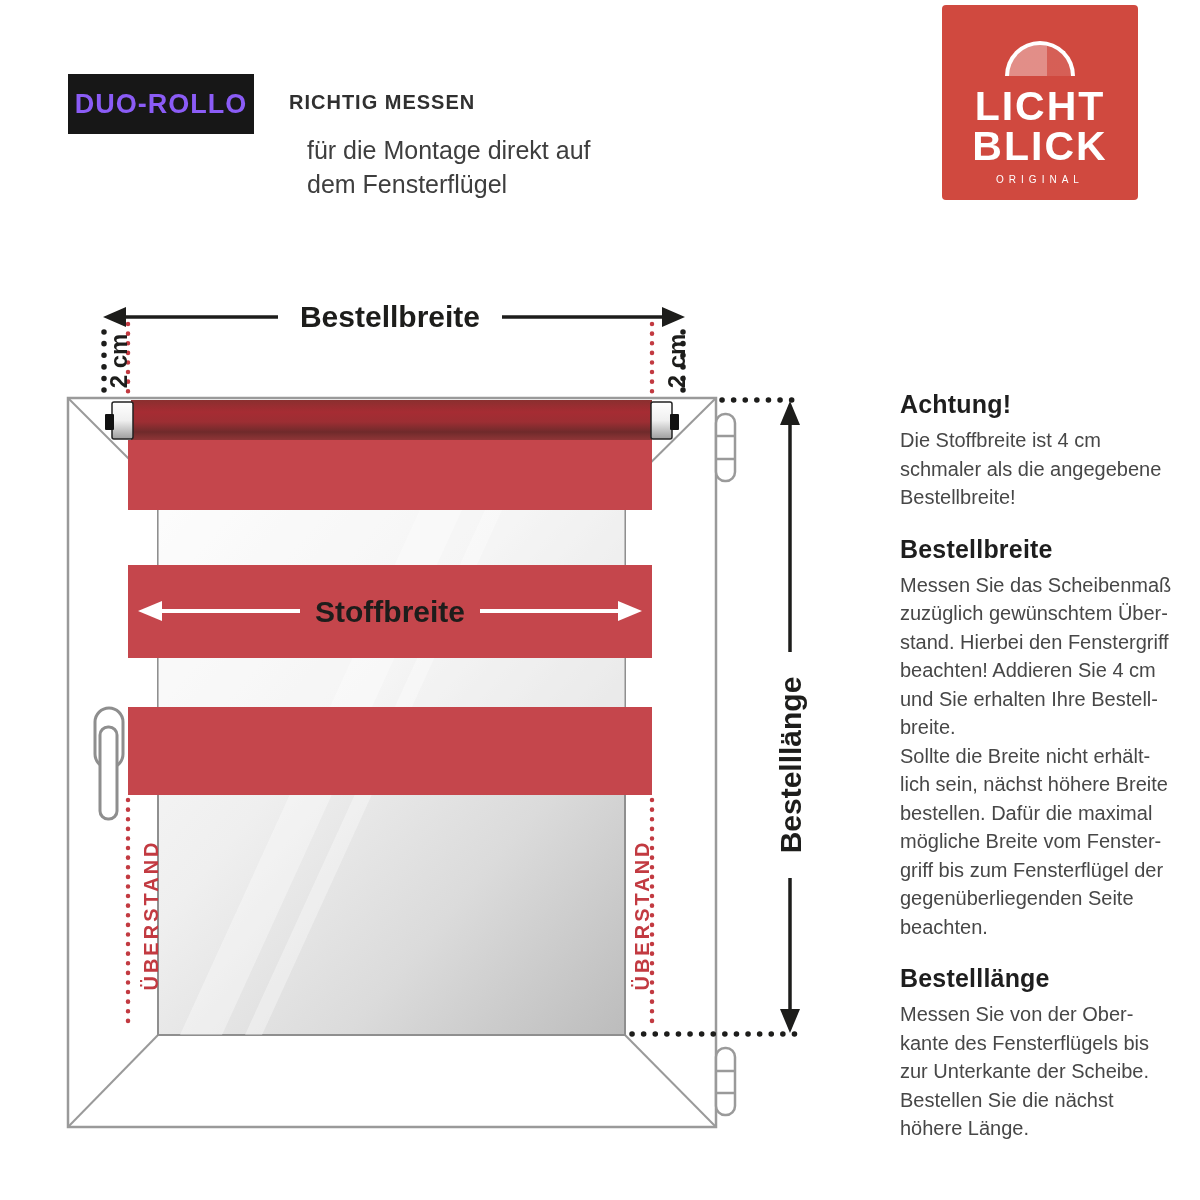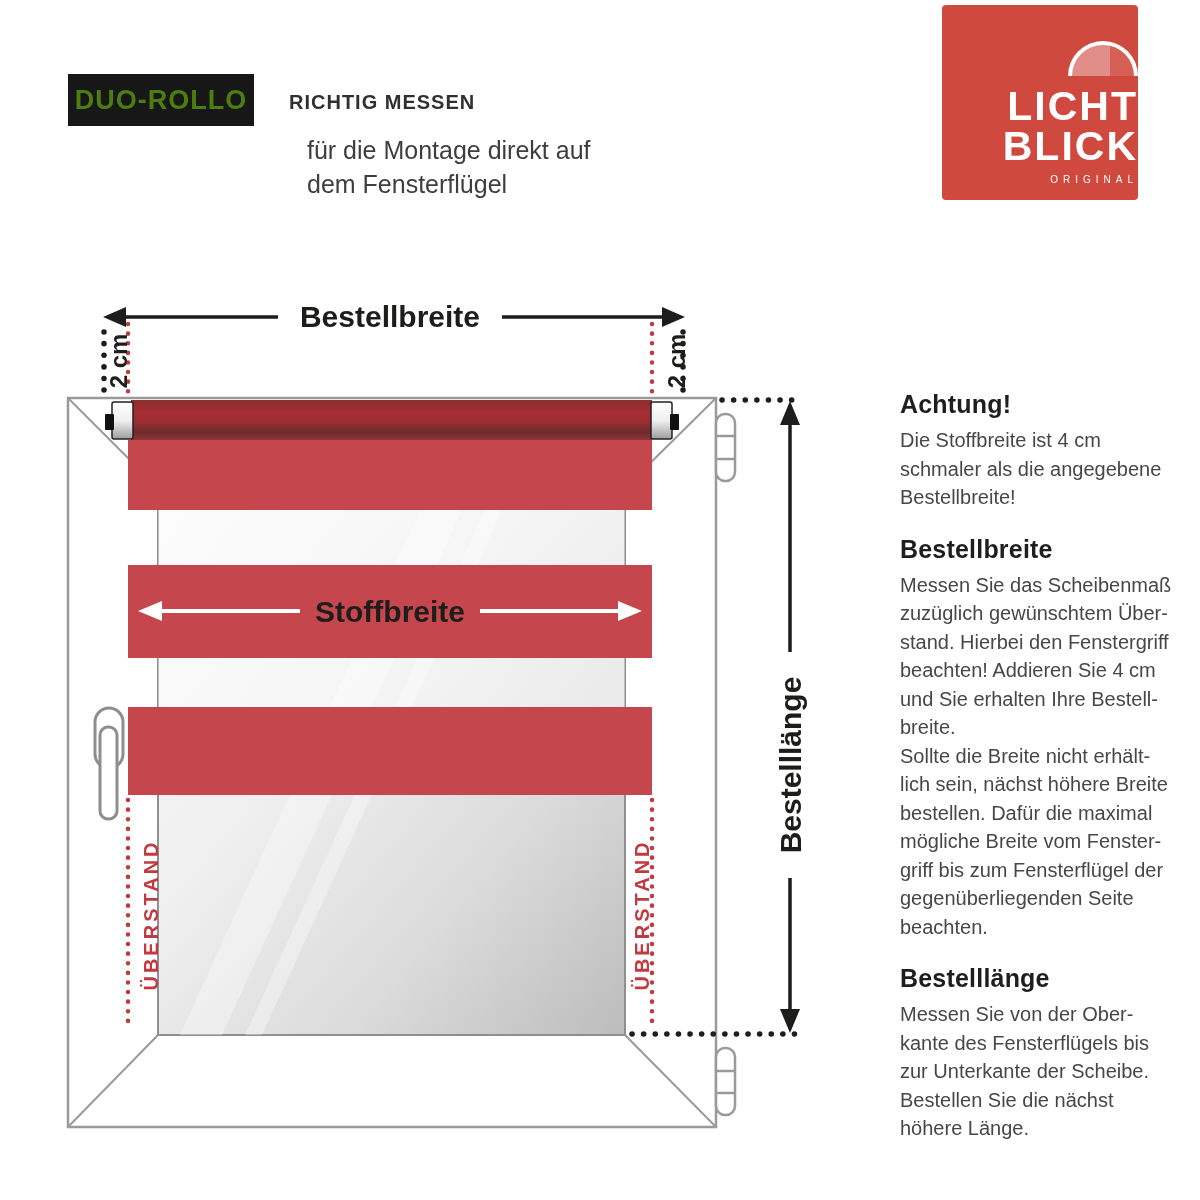--- a/index.html
+++ b/index.html
@@ -2,37 +2,37 @@
 <html><head>
 <meta charset="utf-8">
 <style>
   html,body{margin:0;padding:0;background:#ffffff;}
   .stage{
     position:relative;width:1200px;height:1200px;background:#ffffff;overflow:hidden;
     font-family:"Liberation Sans", sans-serif;
   }
   
   .badge{
-    position:absolute;left:68px;top:74px;width:186px;height:52px;
-    background:#171717;color:#4d7c0f;font-size:27px;font-weight:bold;letter-spacing:1px;
+    position:absolute;left:68px;top:74px;width:186px;height:60px;
+    background:#171717;color:#8b5cf6;font-size:27px;font-weight:bold;letter-spacing:1px;
     display:flex;align-items:center;justify-content:center;
   }
   .title{
     position:absolute;left:289px;top:84px;font-size:20px;font-weight:bold;
     color:#303030;letter-spacing:1px;margin-top:7px;
   }
   .subtitle{
     position:absolute;left:307px;top:133px;font-size:25px;line-height:34px;
     color:#3e3e3e;white-space:pre-line;
   }
   
   .logo{
     position:absolute;left:942px;top:5px;width:196px;height:195px;
     background:#D0493F;border-radius:4px;display:flex;flex-direction:column;
-    align-items:flex-end;color:#ffffff;
+    align-items:center;color:#ffffff;
   }
   .logo .dome{
     margin-top:36px;width:62px;height:31px;
     border:4px solid #ffffff;border-bottom:none;border-radius:70px 70px 0 0;
     background:linear-gradient(90deg, rgba(255,255,255,0.38) 62%, rgba(255,255,255,0.12) 62%);
   }
   .logo .word{font-size:41px;font-weight:bold;letter-spacing:2px;line-height:40px;}
   .logo .word.first{margin-top:10px;}
   .logo .orig{font-size:10px;letter-spacing:5px;margin-top:8px;font-weight:normal;}
   

